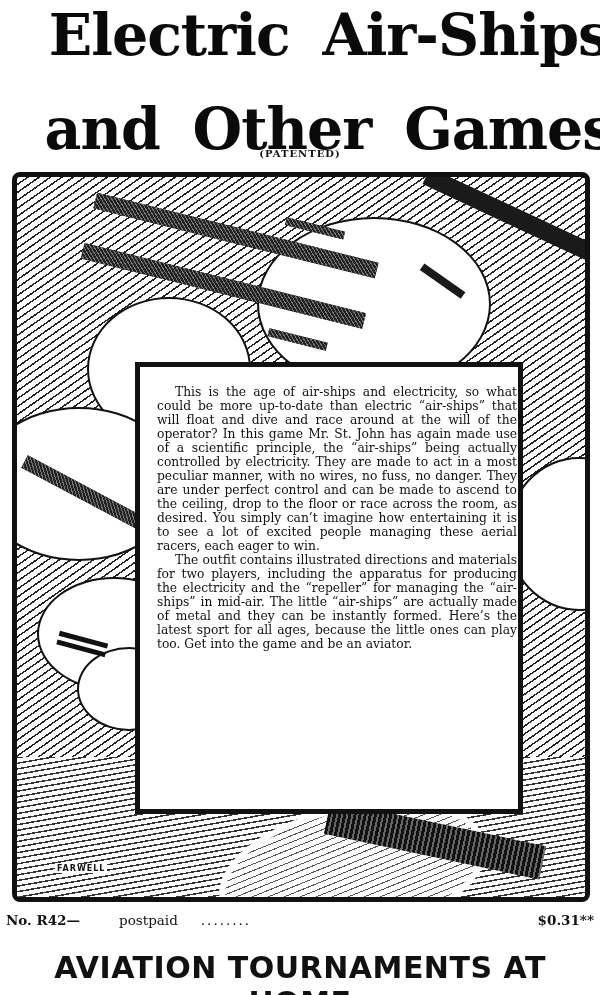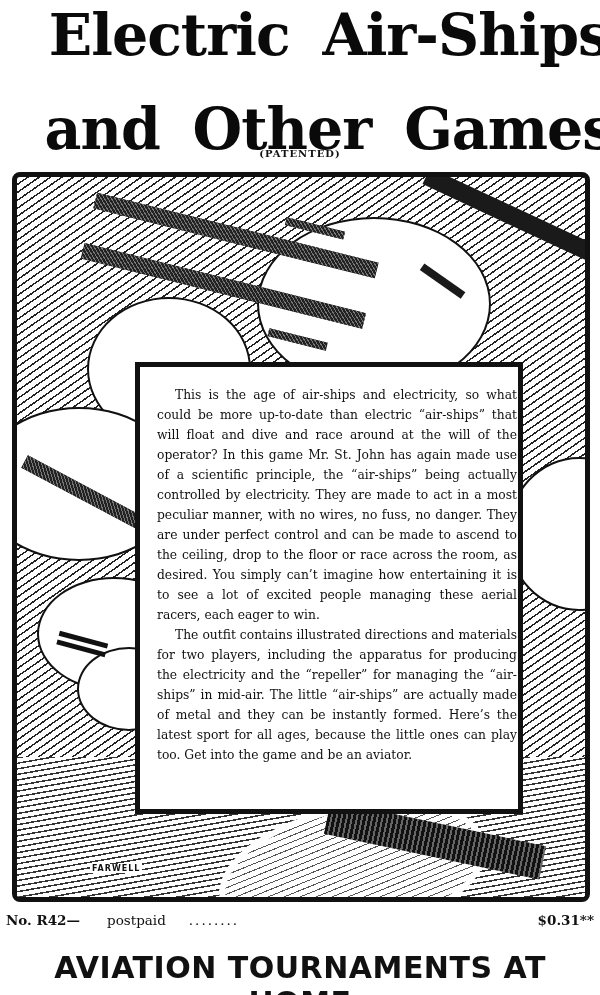--- a/index.html
+++ b/index.html
@@ -39,27 +39,27 @@
     transform: rotate(12deg);
   }
   .plane { position: absolute; }
   .wing { position: absolute; background: #333; background-image: repeating-linear-gradient(45deg, #222 0 2px, #777 2px 3px); }
   .textbox {
     position: absolute; left: 135px; top: 362px; width: 388px; height: 452px;
     background: #fff; border: 5px solid #111; box-sizing: border-box;
   }
   .body-text {
     position: absolute; left: 17px; top: 18px; width: 360px;
-    font-family: "DejaVu Serif", serif; font-size: 12.3px; line-height: 20px;
+    font-family: "DejaVu Serif", serif; font-size: 12.3px; line-height: 14px;
     text-align: justify; color: #111; hyphens: manual;
   }
   .body-text p { margin: 0; text-indent: 18px; }
   .signature {
     position: absolute; left: 38px; bottom: 24px; font-family: "DejaVu Sans", sans-serif;
-    font-size: 8px; font-weight: bold; letter-spacing: 1px; background: #fff; padding: 0 2px; margin-left: 35px;
+    font-size: 8px; font-weight: bold; letter-spacing: 1px; background: #fff; padding: 0 2px;
   }
   .order-line {
     position: absolute; top: 912px; left: 6px; width: 588px;
     font-family: "DejaVu Serif", serif; font-size: 13.5px; display: flex; align-items: baseline;
     white-space: nowrap;
     gap: 21px;
   }
   .order-line .b { font-weight: bold; }
   .order-line .leader { flex: 1; overflow: hidden; letter-spacing: 2px; margin: 0 2px; }
   .footer-title {
@@ -116,18 +116,18 @@
 
 <div class="textbox">
   <div class="body-text">
     <p>This is the age of air-ships and electricity, so what could be more up-to-date than electric “air-ships” that will float and dive and race around at the will of the operator? In this game Mr. St. John has again made use of a scientific principle, the “air-ships” being actually controlled by electricity. They are made to act in a most peculiar manner, with no wires, no fuss, no danger. They are under perfect control and can be made to ascend to the ceil­ing, drop to the floor or race across the room, as desired. You simply can’t imagine how en­tertaining it is to see a lot of excited people managing these aerial racers, each eager to win.</p>
     <p>The outfit contains illustrated directions and materials for two players, including the ap­paratus for producing the electricity and the “repeller” for managing the “air-ships” in mid-air. The little “air-ships” are actually made of metal and they can be instantly formed. Here’s the latest sport for all ages, because the little ones can play too. Get into the game and be an aviator.</p>
   </div>
 </div>
 
 <div class="order-line">
   <span class="b">No. R42—</span>
-  <span style="margin-left:6px;">postpaid</span>
+  <span style="margin-left:18px;">postpaid</span>
   <span class="leader">........</span>
   <span class="b">$0.31**</span>
 </div>
 
 <div class="footer-title">AVIATION TOURNAMENTS AT HOME</div>
 
 </body></html>

